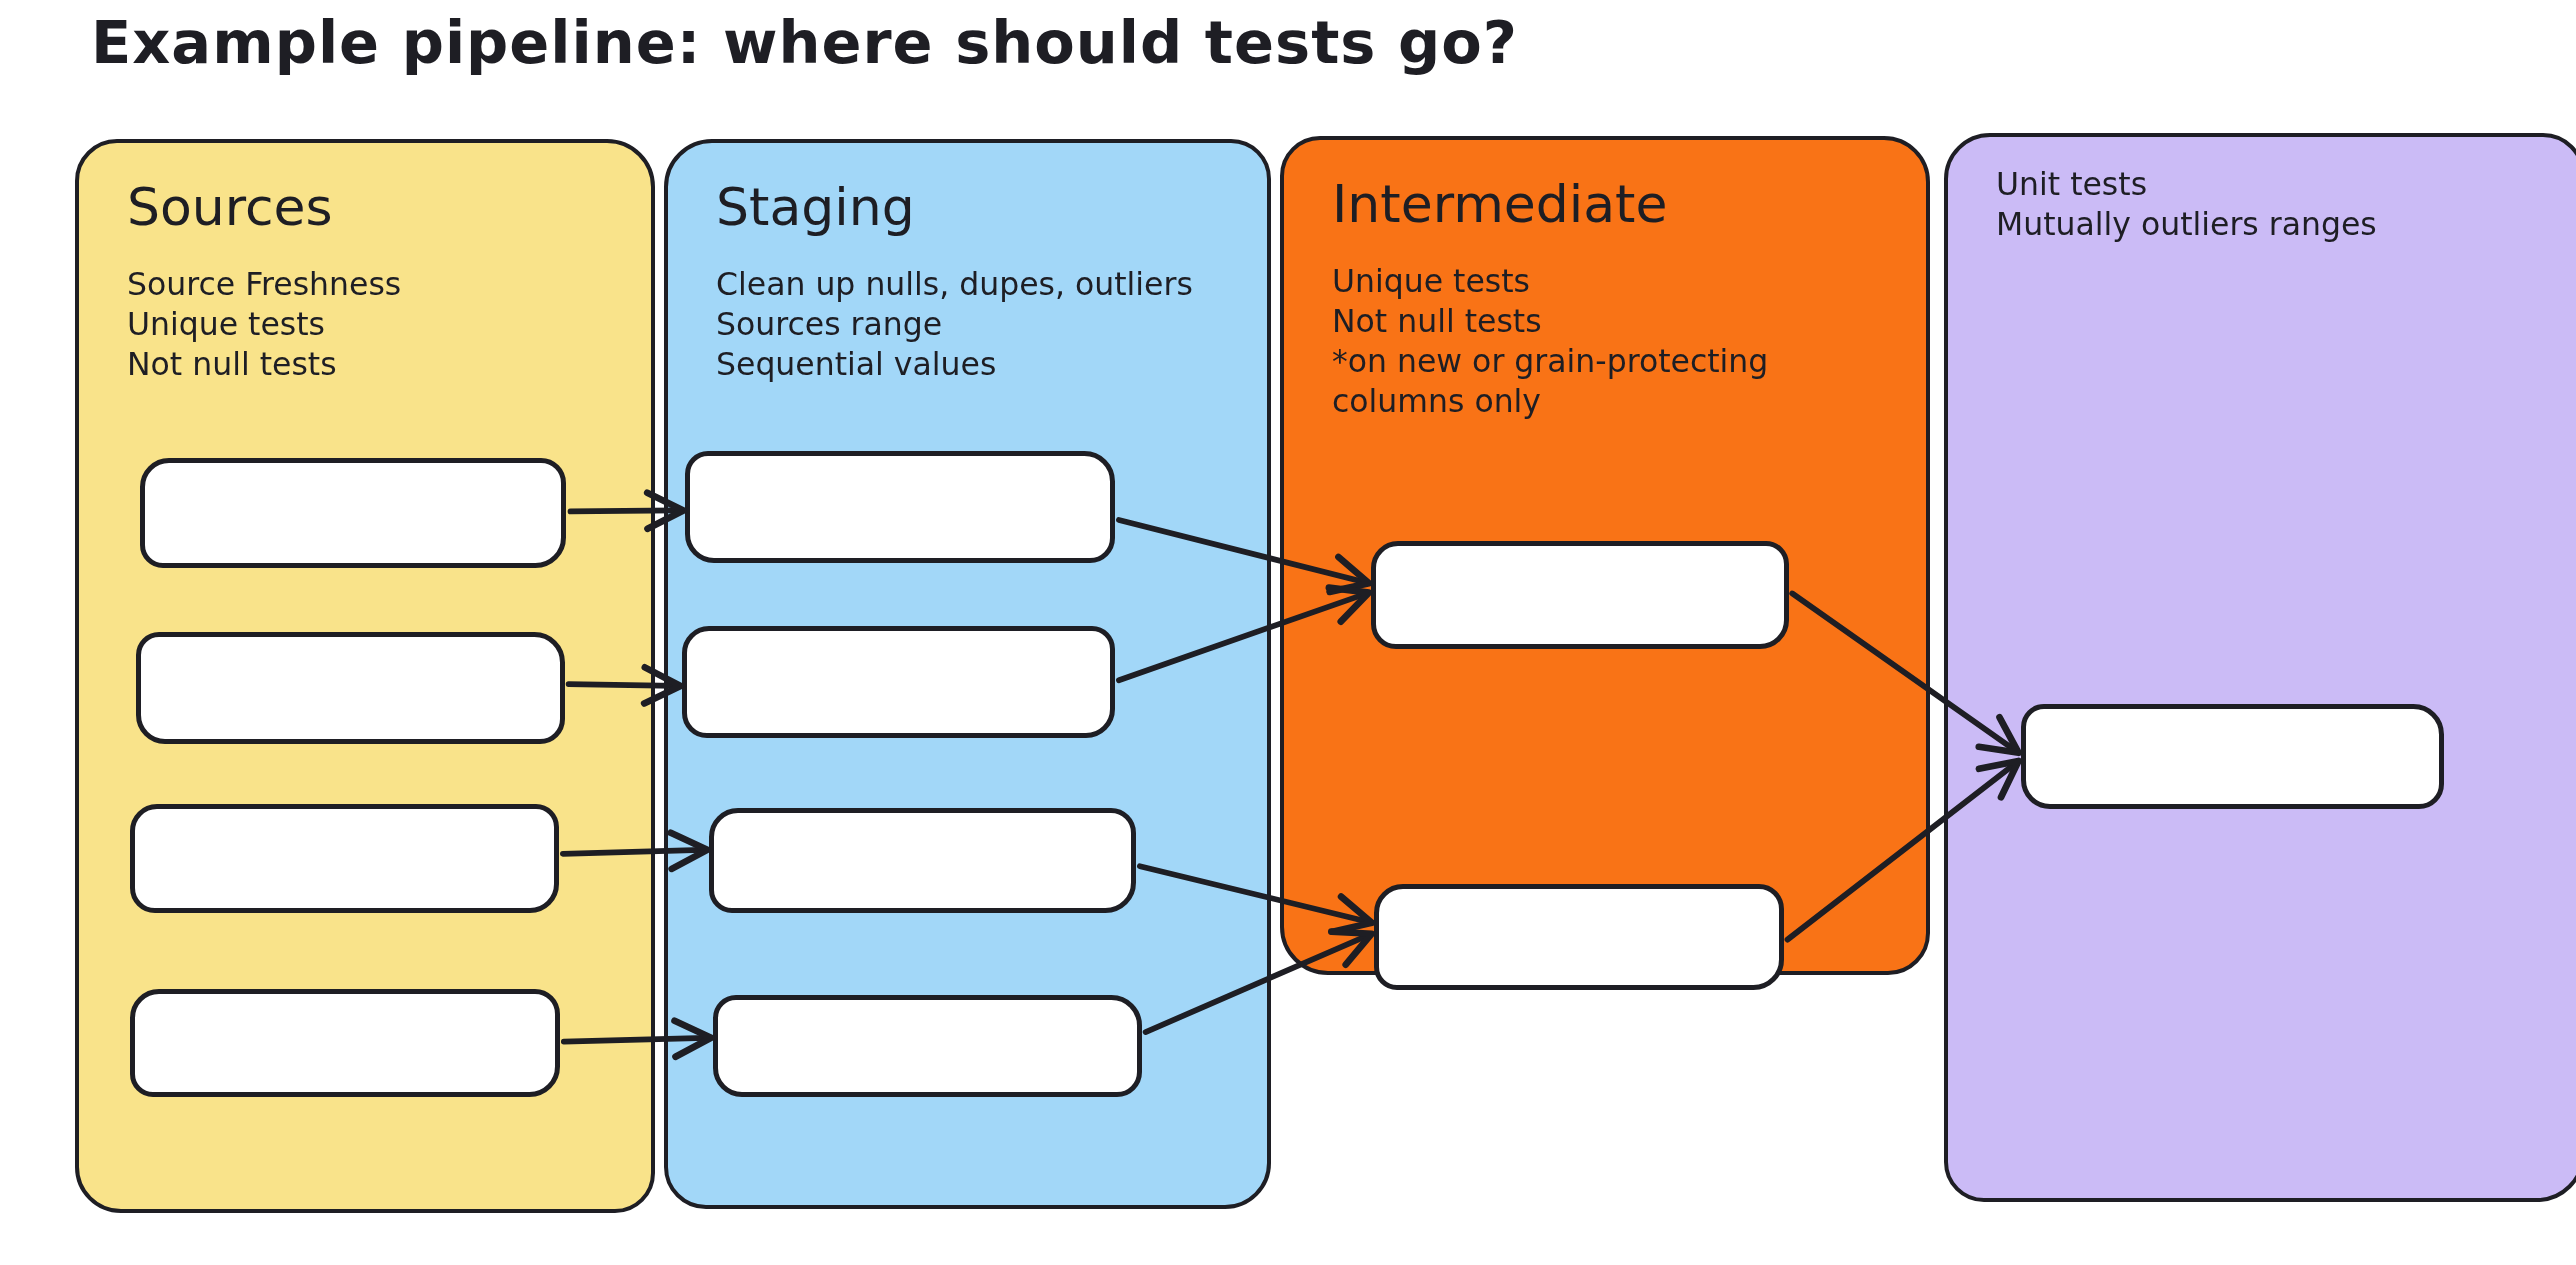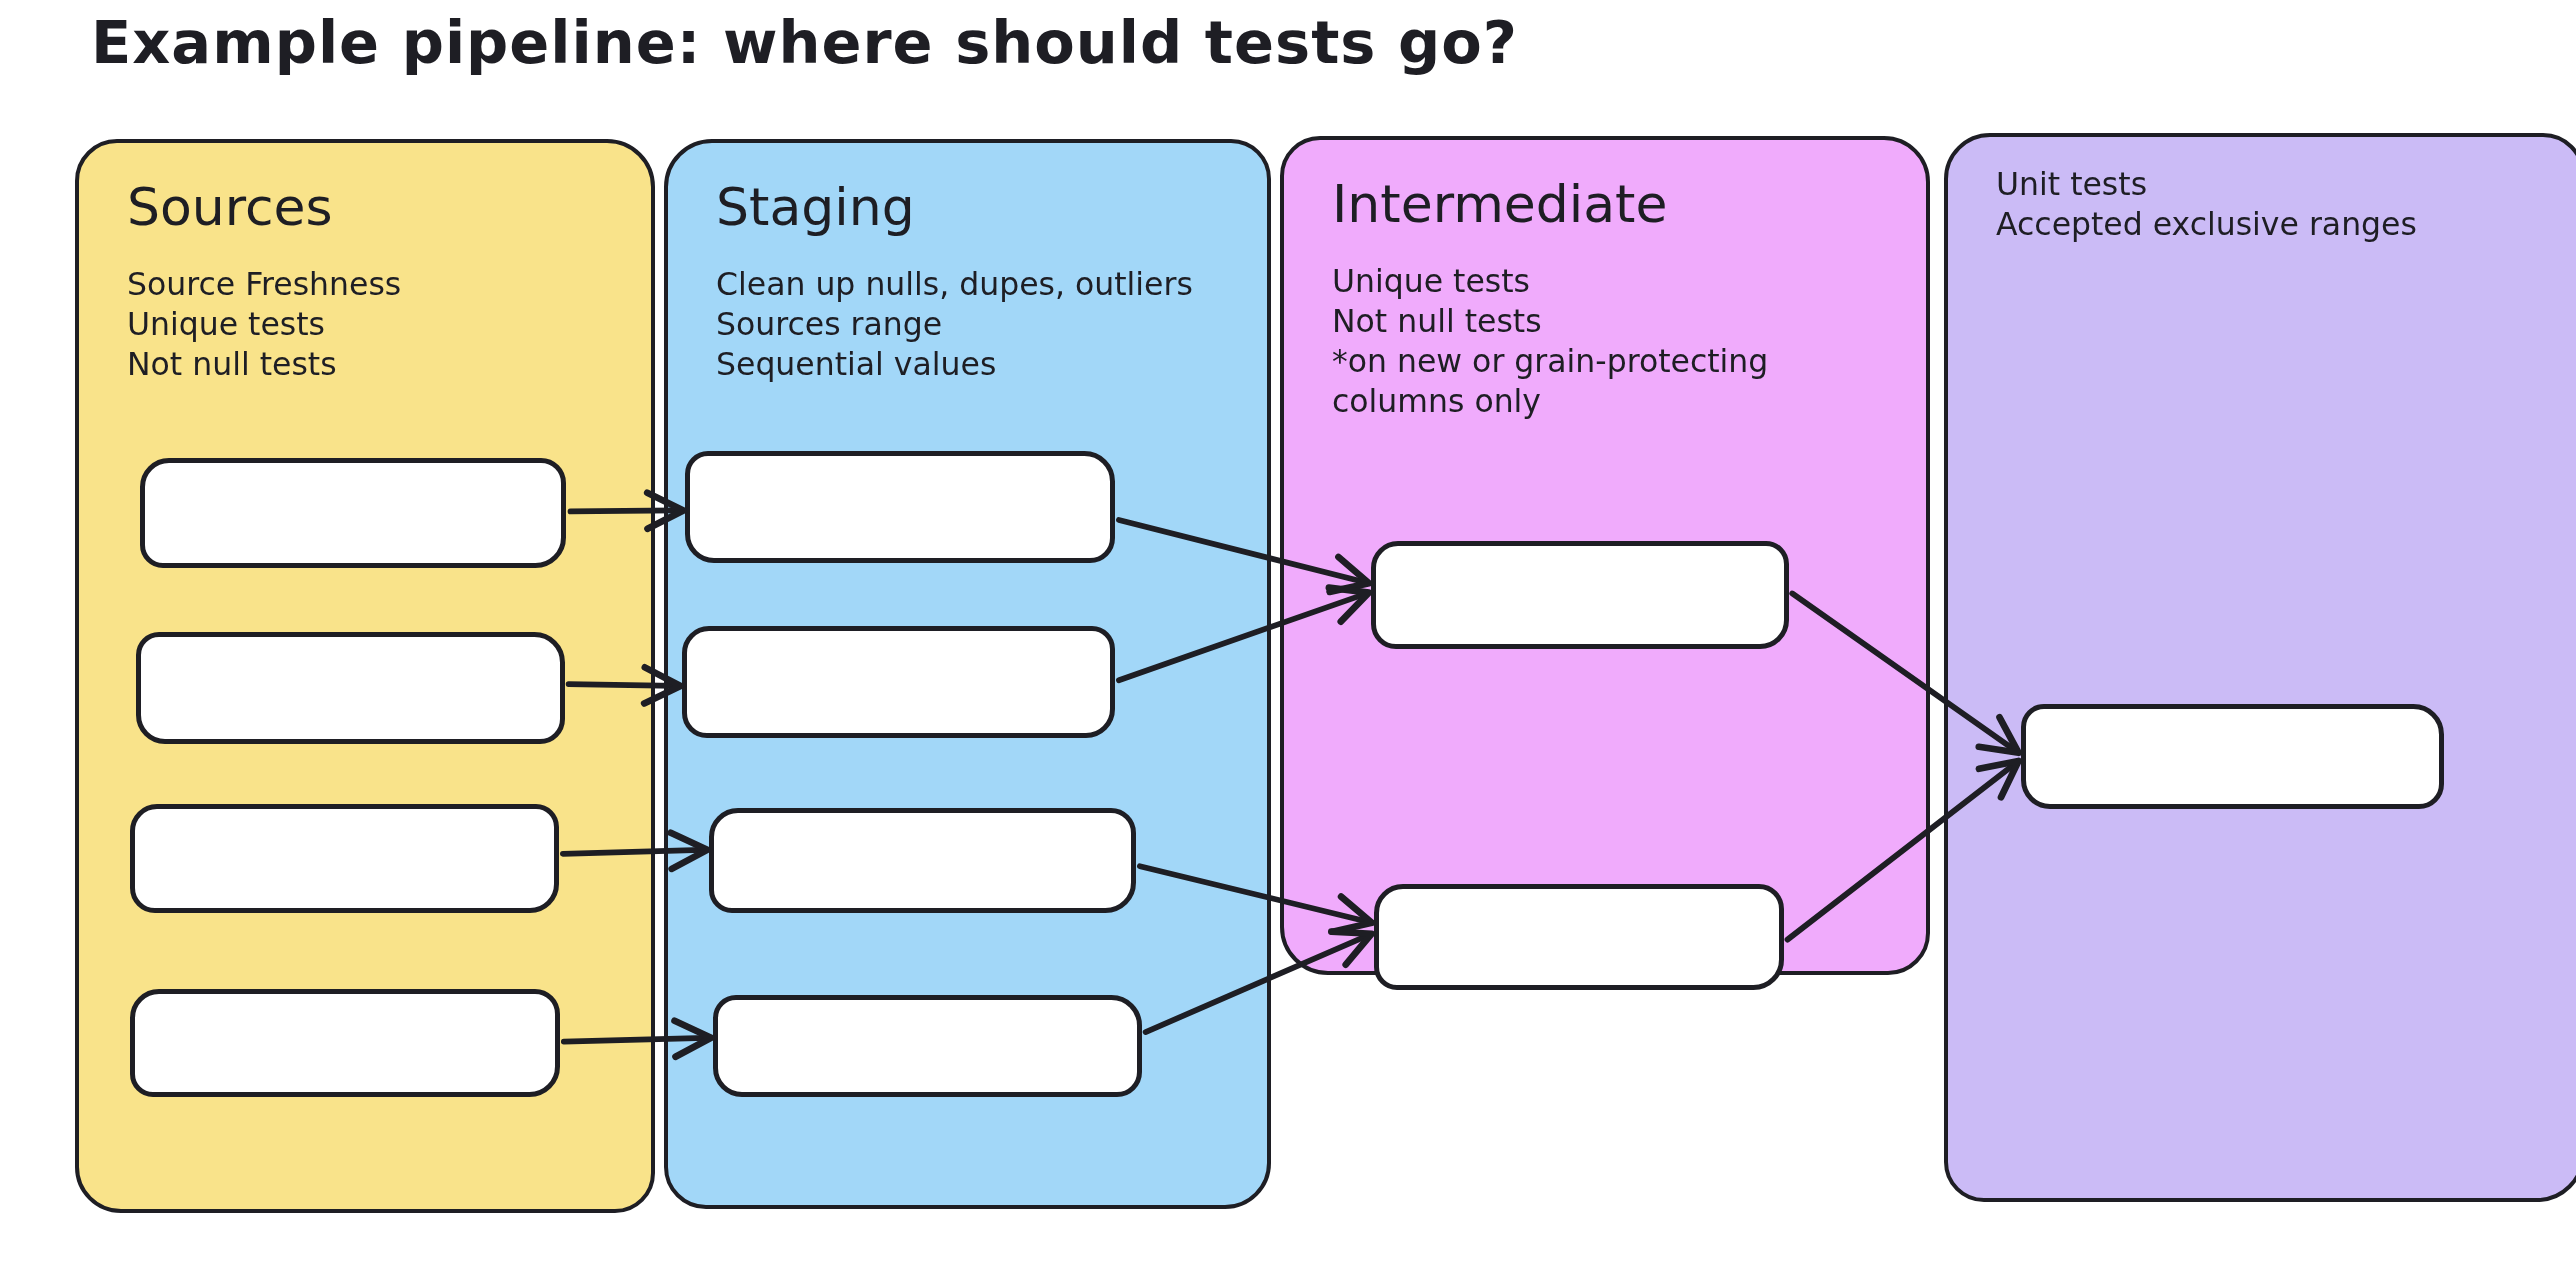--- a/index.html
+++ b/index.html
@@ -5,21 +5,21 @@
   html,body { margin:0; padding:0; background:#ffffff; }
   body { font-family:"DejaVu Sans", sans-serif; color:#1e1e24; }
   #canvas { position:relative; width:2576px; height:1266px; background:#ffffff; overflow:hidden;margin-left:45px; }
 
   .title { position:absolute; left:46px; top:7.6px; font-size:59px; font-weight:700;
            letter-spacing:1px; color:#1e1e24; white-space:nowrap; }
 
   .col { position:absolute; box-sizing:border-box; border:4.8px solid #1e1e24; border-radius:44px; }
   .col-sources      { left:30px;   top:139px; width:580px; height:1074px; background:#F9E38A; border-radius:42px 48px 40px 46px; }
   .col-staging      { left:619px;  top:139px; width:607px; height:1070px; background:#A2D7F8; border-radius:48px 40px 46px 42px; }
-  .col-intermediate { left:1235px; top:136px; width:650px; height:839px; background:#f0abfc; border-radius:40px 46px 42px 48px; }
+  .col-intermediate { left:1235px; top:136px; width:650px; height:839px; background:#f97316; border-radius:40px 46px 42px 48px; }
   .col-marts        { left:1899px; top:133px; width:641px; height:1069px; background:#CBBBF6; border-radius:46px 42px 48px 40px; }
 
   .col-header { margin:34px 0 0 48px; font-size:52px; font-weight:400; }
   .col-notes  { margin:27px 48px 0 48px; padding:0; list-style:none; font-size:31.5px;
                 line-height:40px; font-weight:400; }
 
   .box { position:absolute; box-sizing:border-box; background:#ffffff;
          border:5.7px solid #1e1e24; }
   .r1 { border-radius:29px 25px 30.5px 23px; }
   .r2 { border-radius:23px 30.5px 25px 29px; }
@@ -70,21 +70,21 @@
     <ul class="col-notes">
       <li>Unique tests</li>
       <li>Not null tests</li>
       <li>*on new or grain-protecting columns only</li>
     </ul>
   </section>
 
   <section class="col col-marts">
     <ul class="col-notes">
       <li>Unit tests</li>
-      <li>Accepted exclusive ranges</li>
+      <li>Mutually outliers ranges</li>
     </ul>
   </section>
 
   <div class="box b-s1 r1"></div>
   <div class="box b-s2 r2"></div>
   <div class="box b-s3 r3"></div>
   <div class="box b-s4 r1"></div>
   <div class="box b-t1 r2"></div>
   <div class="box b-t2 r3"></div>
   <div class="box b-t3 r1"></div>

